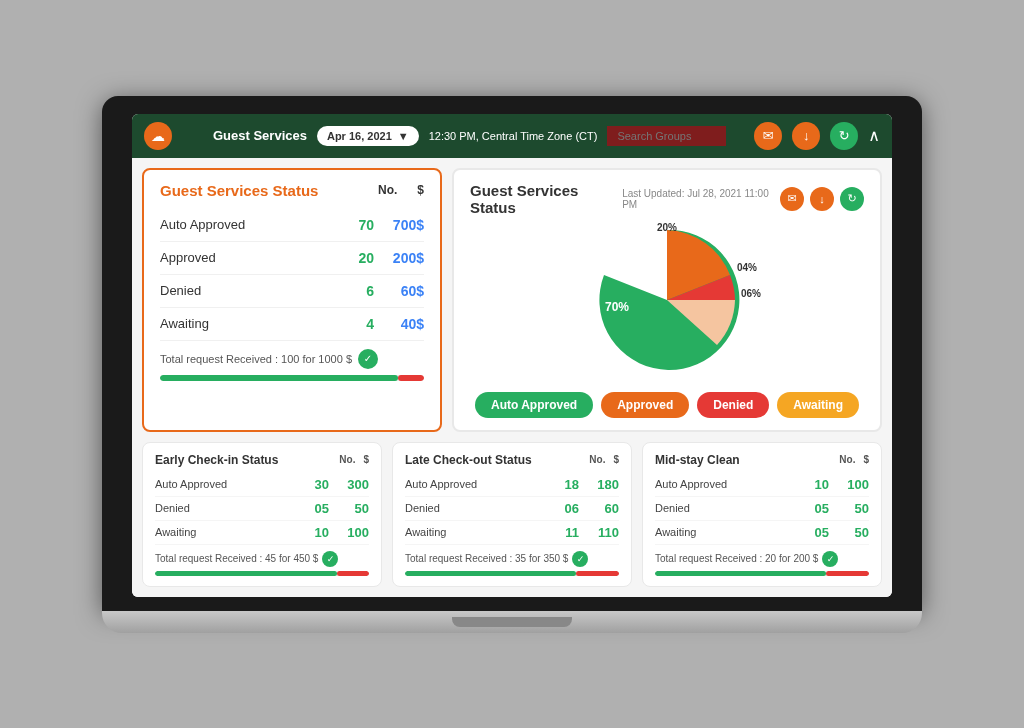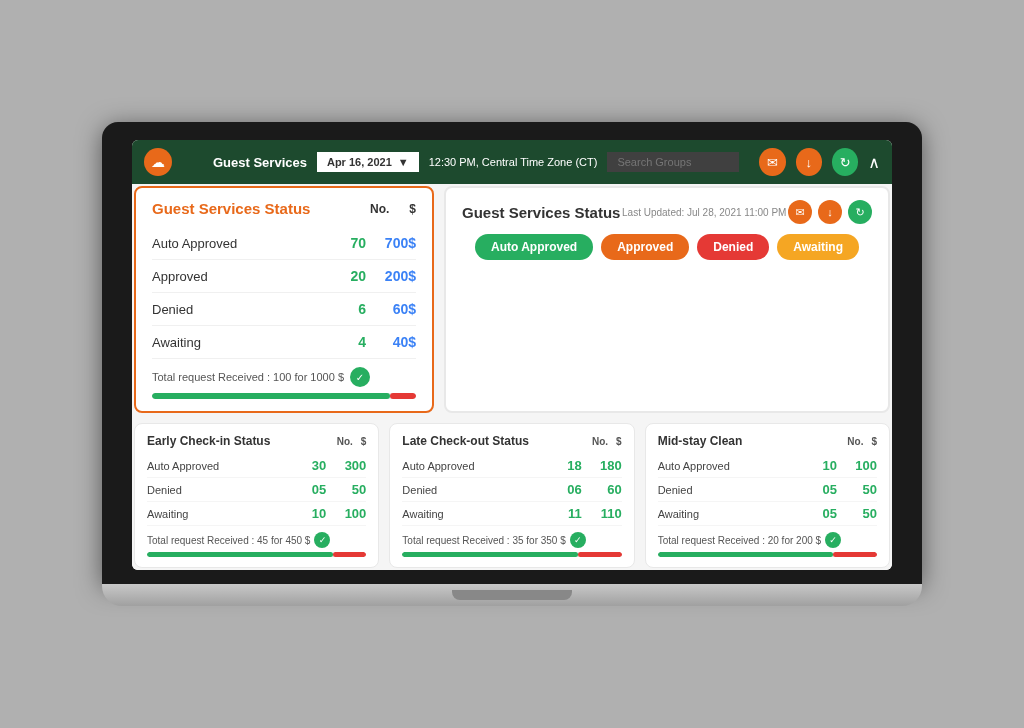--- a/index.html
+++ b/index.html
@@ -74,45 +74,45 @@
       color: white;
       font-size: 13px;
       font-weight: 600;
       flex-shrink: 0;
       margin-left: 31px;
     }
 
     .header-date-btn {
       background: white;
       border: none;
-      border-radius: 0;
+      border-radius: 10px;
       padding: 4px 10px;
       font-size: 11px;
       font-weight: 600;
       cursor: pointer;
       display: flex;
       align-items: center;
       gap: 6px;
       color: #333;
       flex-shrink: 0;
     }
 
     .header-time {
       color: white;
       font-size: 11px;
       flex-shrink: 0;
     }
 
     .header-search {
-      background: #404040;
+      background: #7f1d1d;
       border: none;
       border-radius: 0;
       padding: 4px 10px;
       font-size: 11px;
-      width: 132px;
+      width: 119px;
       outline: none;
       color: #aaa;
     }
 
     .header-spacer { flex: 1; }
 
     .header-icon-btn {
       background: #e8691a;
       border: none;
       border-radius: 50%;
@@ -131,21 +131,21 @@
 
     .header-chevron {
       color: white;
       font-size: 16px;
       cursor: pointer;
     }
 
     
     .app-main {
       background: #f5f5f5;
-      padding: 2px;
+      padding: 10px;
       display: flex;
       flex-direction: column;
       gap: 10px;
     }
 
     
     .top-row {
       display: flex;
       gap: 10px;
     }
@@ -496,20 +496,40 @@
             <div class="chart-card-header">
               <span class="chart-card-title">Guest Services Status</span>
               <span class="chart-last-updated">Last Updated: Jul 28, 2021 11:00 PM</span>
               <div class="chart-header-icons">
                 <button class="chart-icon-btn orange">✉</button>
                 <button class="chart-icon-btn orange">↓</button>
                 <button class="chart-icon-btn green">↻</button>
               </div>
             </div>
 
+            <div class="chart-area">
+
+              <div style="position:relative; display:inline-block;">
+                <svg width="160" height="160" viewBox="0 0 160 160">
+
+                  <path d="M80,80 L80,10 A70,70 0 1,1 17,55 Z" fill="#27ae60"></path>
+
+                  <path d="M80,80 L80,10 A70,70 0 0,1 143,55 Z" fill="#e8691a"></path>
+
+                  <path d="M80,80 L143,55 A70,70 0 0,1 148,80 Z" fill="#e53935"></path>
+
+                  <path d="M80,80 L148,80 A70,70 0 0,1 130,125 Z" fill="#f5c5a0"></path>
+                </svg>
+                
+                <span style="position:absolute;top:2px;left:70px;font-size:10px;font-weight:700;color:#333;">20%</span>
+                <span style="position:absolute;top:42px;right:-10px;font-size:10px;font-weight:700;color:#333;">04%</span>
+                <span style="position:absolute;top:68px;right:-14px;font-size:10px;font-weight:700;color:#333;">06%</span>
+                <span style="position:absolute;top:80px;left:18px;font-size:12px;font-weight:700;color:#fff;">70%</span>
+              </div>
+            </div>
 
             <div class="chart-buttons">
               <button class="chart-btn green">Auto Approved</button>
               <button class="chart-btn orange">Approved</button>
               <button class="chart-btn red">Denied</button>
               <button class="chart-btn light-orange">Awaiting</button>
             </div>
           </div>
         </div>
 

